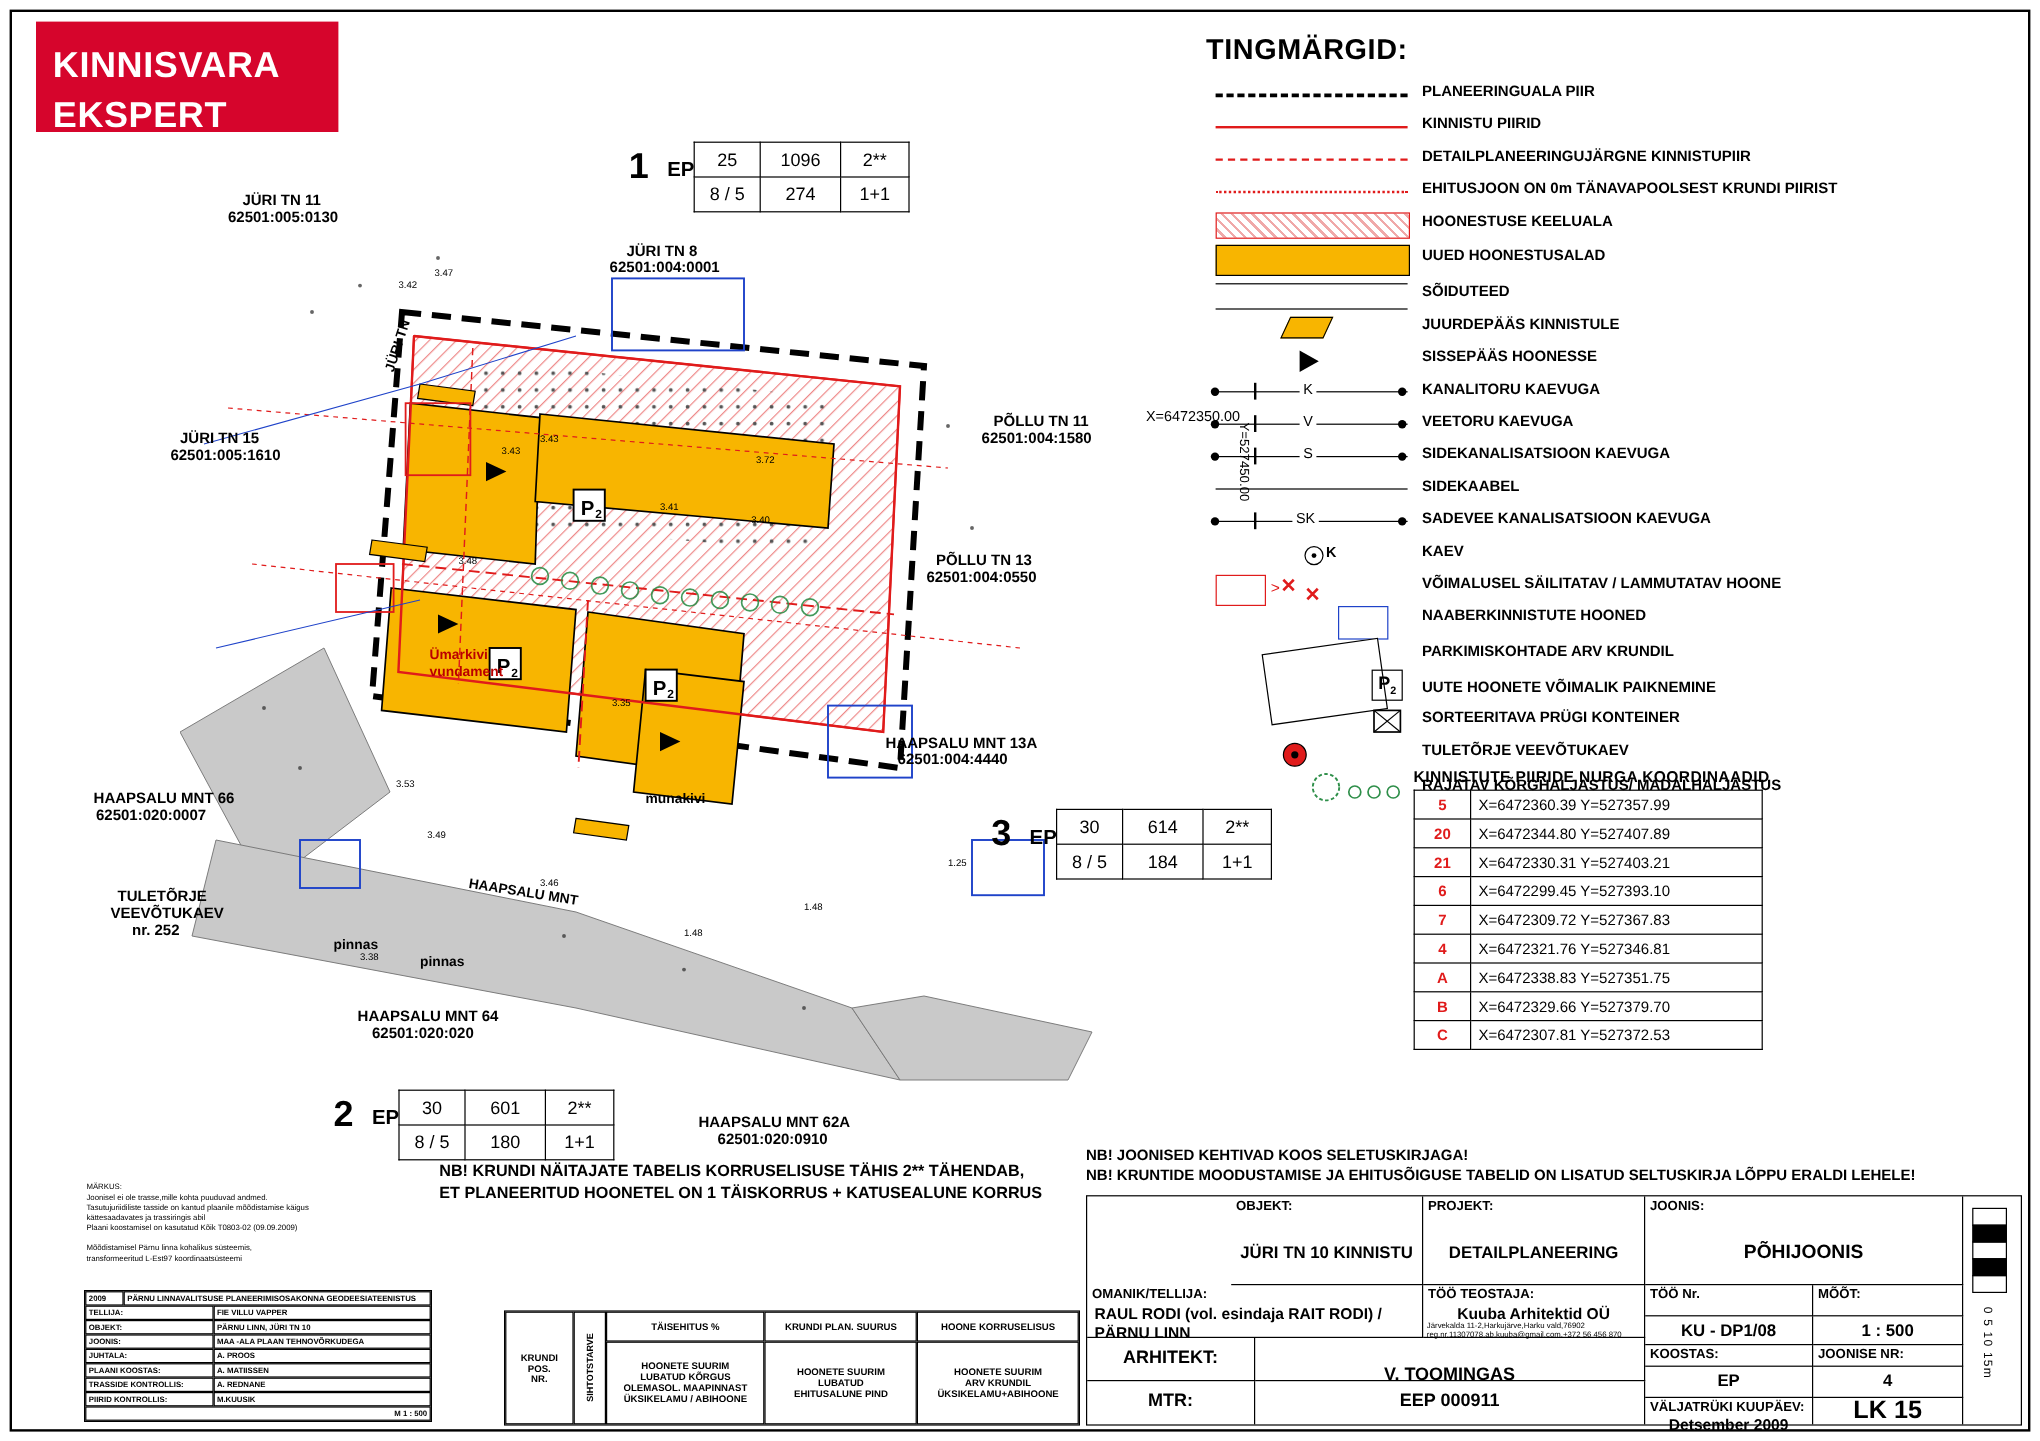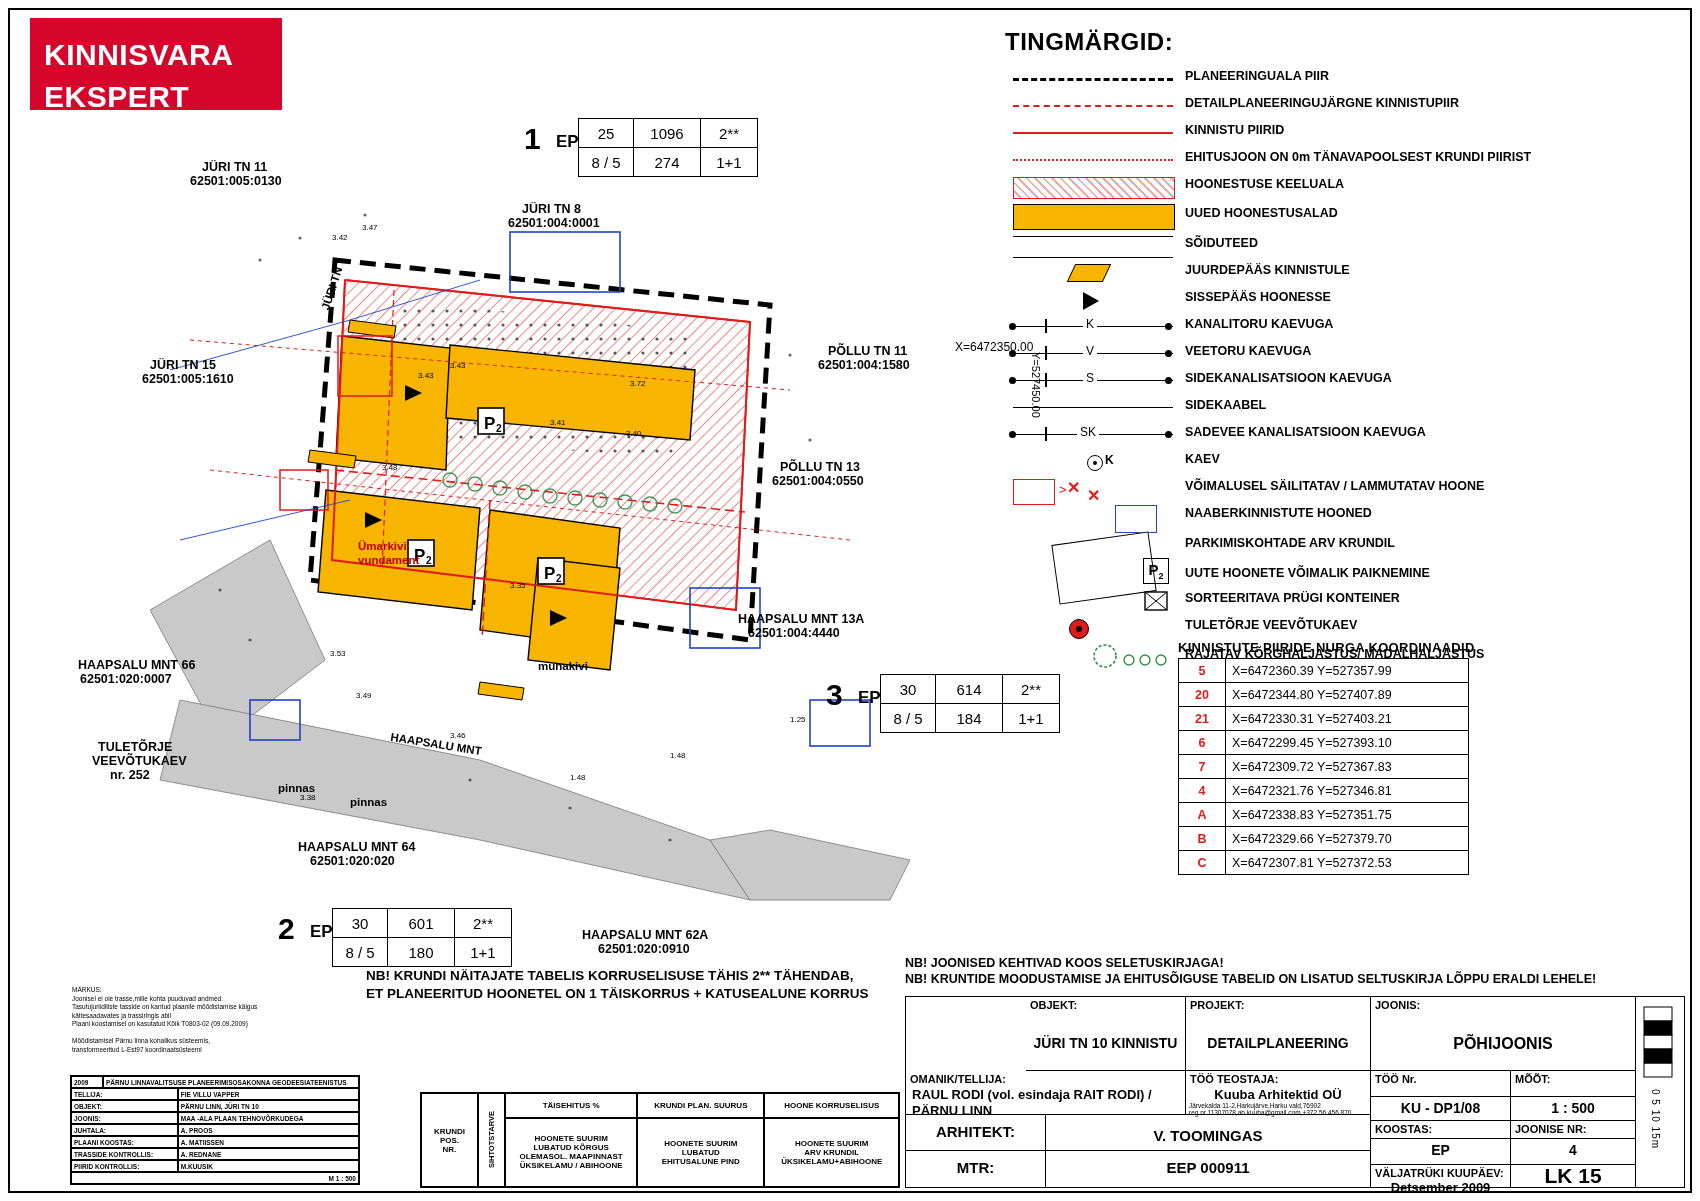--- a/index.html
+++ b/index.html
@@ -315,29 +315,29 @@
     <div style="height:10px"></div>
 
     <div class="row">
       <div class="sym">
           <div class="ln dashblack"></div>
         </div>
       <div class="lbl" style="position:absolute;left:180px;top:3px">PLANEERINGUALA PIIR</div>
     </div>
     <div class="row">
       <div class="sym">
+          <div class="ln solidred"></div>
+        </div>
+      <div class="lbl" style="position:absolute;left:180px;top:3px">KINNISTU PIIRID</div>
+    </div>
+    <div class="row">
+      <div class="sym">
           <div class="ln dashdotred"></div>
         </div>
       <div class="lbl" style="position:absolute;left:180px;top:3px">DETAILPLANEERINGUJÄRGNE KINNISTUPIIR</div>
-    </div>
-    <div class="row">
-      <div class="sym">
-          <div class="ln solidred"></div>
-        </div>
-      <div class="lbl" style="position:absolute;left:180px;top:3px">KINNISTU PIIRID</div>
     </div>
     <div class="row">
       <div class="sym">
           <div class="ln dotred"></div>
         </div>
       <div class="lbl" style="position:absolute;left:180px;top:3px">EHITUSJOON  ON 0m  TÄNAVAPOOLSEST KRUNDI PIIRIST</div>
     </div>
     <div class="row">
       <div class="sym">
           <div class="hatchbox"></div>
@@ -576,21 +576,21 @@
       <div class="val" style="margin-top:3px">KU - DP1/08</div>
     </div>
     <div class="cell" style="left:605px;top:100px;width:125px;height:24px">
       <div class="val" style="margin-top:3px">1 : 500</div>
     </div>
 
     <div class="cell" style="left:0;top:118px;width:140px;height:36px">
       <div class="val" style="margin-top:8px;font-size:15px">ARHITEKT:</div>
     </div>
     <div class="cell" style="left:140px;top:118px;width:325px;height:36px">
-      <div class="val" style="margin-top:12px;font-size:15px">V. TOOMINGAS</div>
+      <div class="val" style="margin-top:22px;font-size:15px">V. TOOMINGAS</div>
     </div>
     <div class="cell" style="left:465px;top:124px;width:140px;height:18px">
       <div class="cap">KOOSTAS:</div>
     </div>
     <div class="cell" style="left:605px;top:124px;width:125px;height:18px">
       <div class="cap">JOONISE NR:</div>
     </div>
     <div class="cell" style="left:465px;top:142px;width:140px;height:26px">
       <div class="val" style="margin-top:3px">EP</div>
     </div>

